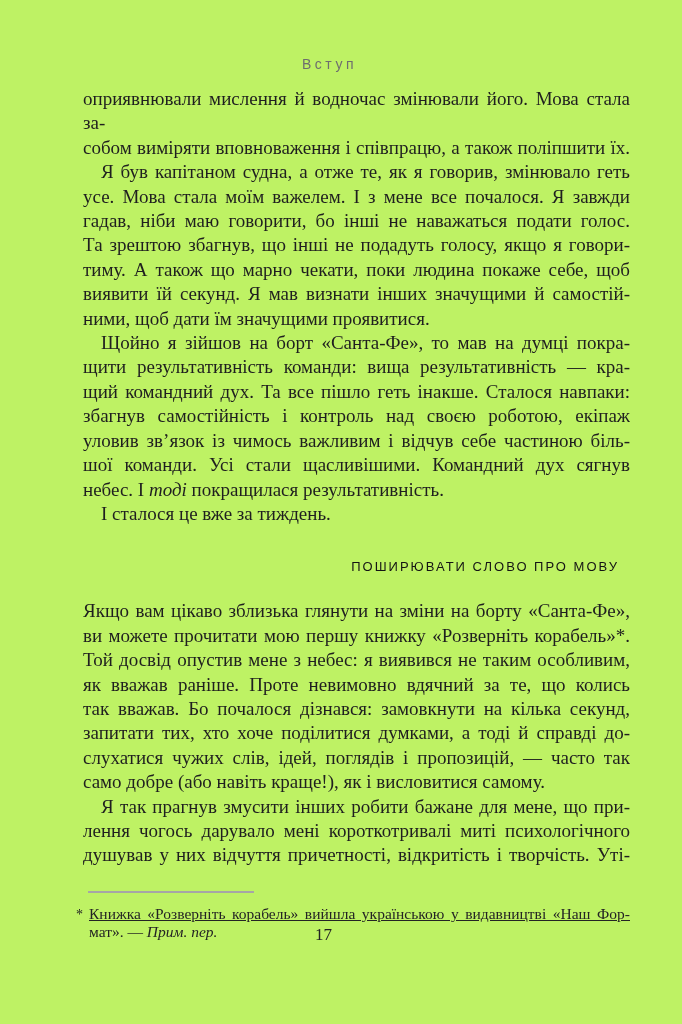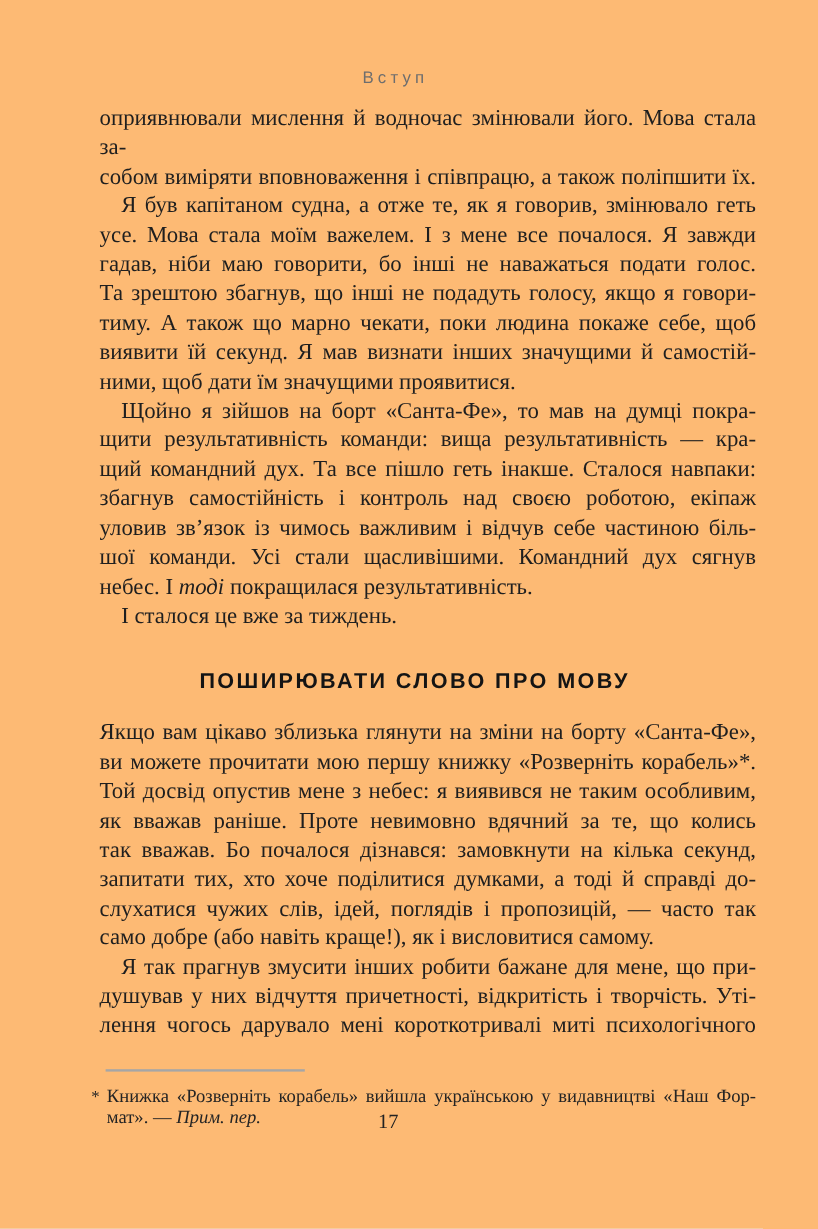--- a/index.html
+++ b/index.html
@@ -1,19 +1,19 @@
 <!DOCTYPE html>
 <html lang="uk"><head>
 <meta charset="utf-8">
 <style>
   html,body{margin:0;padding:0;background:#e9e9e9;}
   .page{
     position:relative;
     width:682px;height:1024px;
-    background:#fdba74;
+    background:#bef264;
     overflow:hidden;
     font-family:"Liberation Serif","DejaVu Serif",serif;
     color:#1f1f1f;
   }
   .running-head{
     position:absolute;top:54px;left:56px;width:547px;
     text-align:center;
     font-family:"Liberation Sans","DejaVu Sans",sans-serif;
     font-size:14px;line-height:20px;letter-spacing:3.5px;
     color:#6e6e6e;
@@ -32,43 +32,43 @@
     text-align:justify;
     text-align-last:justify;
     -moz-text-align-last:justify;
   }
   .line.ind{padding-left:18px;}
   .line i{font-style:italic;text-align:center;}
   .section-heading{
     margin-top:29px;
     height:24px;line-height:24px;
     position:relative;left:-11px;
-    text-align:center;
+    text-align:right;
     font-family:"Liberation Sans","DejaVu Sans",sans-serif;
-    font-weight:bold;
-    font-size:18px;
+    font-weight:normal;
+    font-size:13px;
     letter-spacing:2px;
     text-transform:uppercase;
     color:#141414;
   }
   .after-heading{margin-top:20px;}
   .footnote-rule{
     margin-top:23px;
     margin-left:5px;
     width:166px;height:2px;
     background:#a6a6a6;
   }
   .footnote{
     margin-top:12px;
     position:relative;
     padding-left:6px;
     font-size:15.5px;line-height:18.5px;
     color:#242424;
   }
-  .footnote .line.j{text-align:justify;text-align-last:justify;}
+  .footnote .line.j{text-align:justify;text-align-last:justify;text-decoration:underline;}
   .fn-marker{
     position:absolute;left:-7px;top:1px;
     font-size:14px;
   }
   .page-number{
     position:absolute;top:923px;left:50px;width:547px;
     text-align:center;
     font-size:17px;line-height:24px;
     color:#222222;
   }
@@ -118,22 +118,22 @@
           <div class="line j">ви можете прочитати мою першу книжку «Розверніть корабель»*.</div>
           <div class="line j">Той досвід опустив мене з небес: я виявився не таким особливим,</div>
           <div class="line j">як вважав раніше. Проте невимовно вдячний за те, що колись</div>
           <div class="line j">так вважав. Бо почалося дізнався: замовкнути на кілька секунд,</div>
           <div class="line j">запитати тих, хто хоче поділитися думками, а тоді й справді до-</div>
           <div class="line j">слухатися чужих слів, ідей, поглядів і пропозицій, — часто так</div>
           <div class="line">само добре (або навіть краще!), як і висловитися самому.</div>
         </div>
         <div class="para">
           <div class="line j ind">Я так прагнув змусити інших робити бажане для мене, що при-</div>
+          <div class="line j">лення чогось дарувало мені короткотривалі миті психологічного</div>
           <div class="line j">душував у них відчуття причетності, відкритість і творчість. Уті-</div>
-          <div class="line j">лення чогось дарувало мені короткотривалі миті психологічного</div>
         </div>
       </div>
 
     <div class="footnote-rule"></div>
 
     <div class="footnote">
       <span class="fn-marker">*</span>
       <div id="footnote-lines">
           <div class="para">
             <div class="line j">Книжка «Розверніть корабель» вийшла українською у видавництві «Наш Фор-</div>

